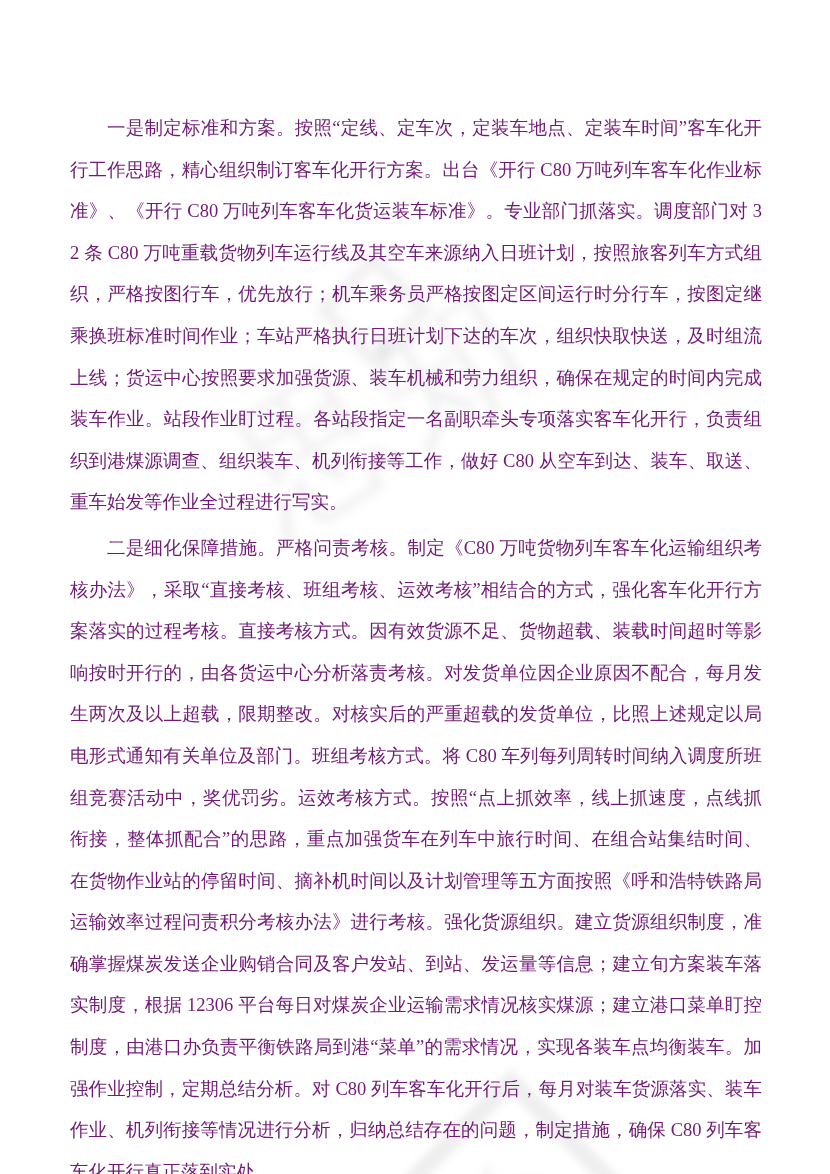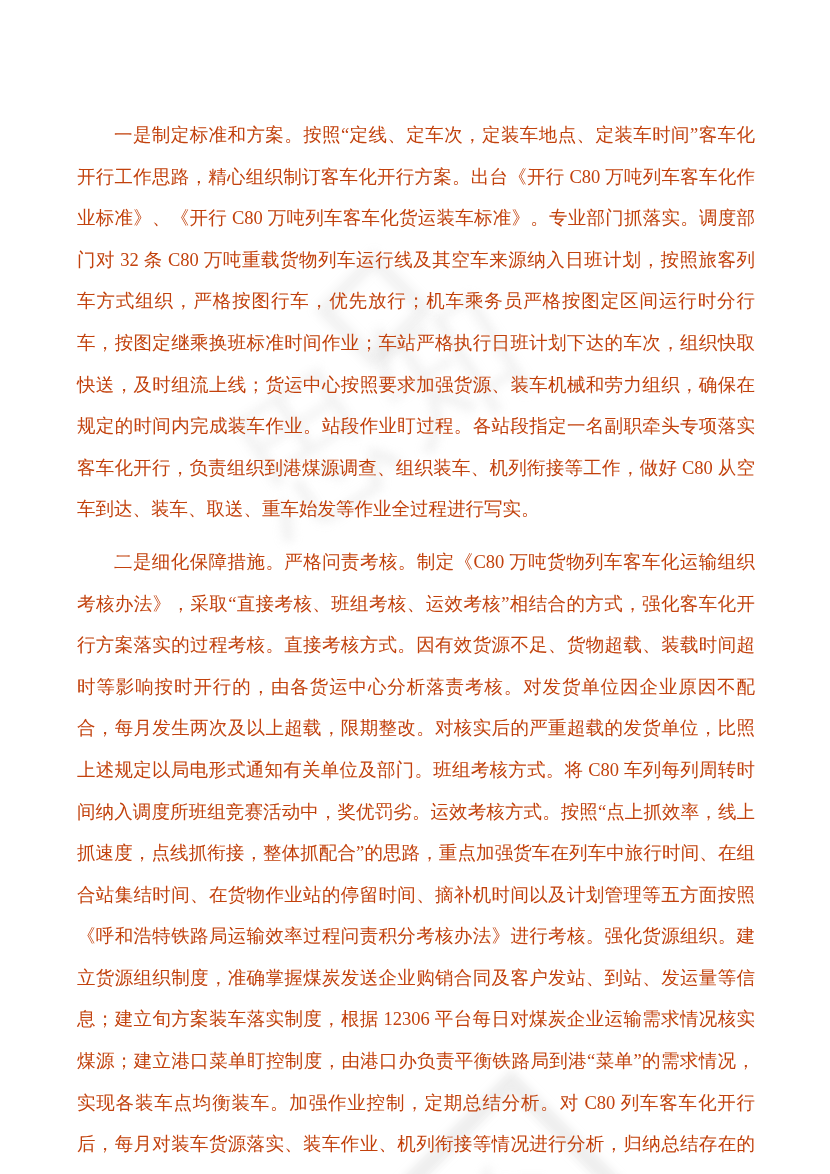--- a/index.html
+++ b/index.html
@@ -66,24 +66,24 @@
     white-space: nowrap;
   }
   
   .content {
     position: absolute;
     left: 66px;
     top: 104px;
     width: 700px;
   }
   .para {
-    margin: 11px;
+    margin: 4px;
     font-size: 18.5px;
     line-height: 41.6px;
-    color: #c2410c;
+    color: #701a75;
     text-align: justify;
     text-indent: 2em;
     word-break: break-all;
   }
 </style>
 </head>
 <body>
 
 <div class="page">
 

